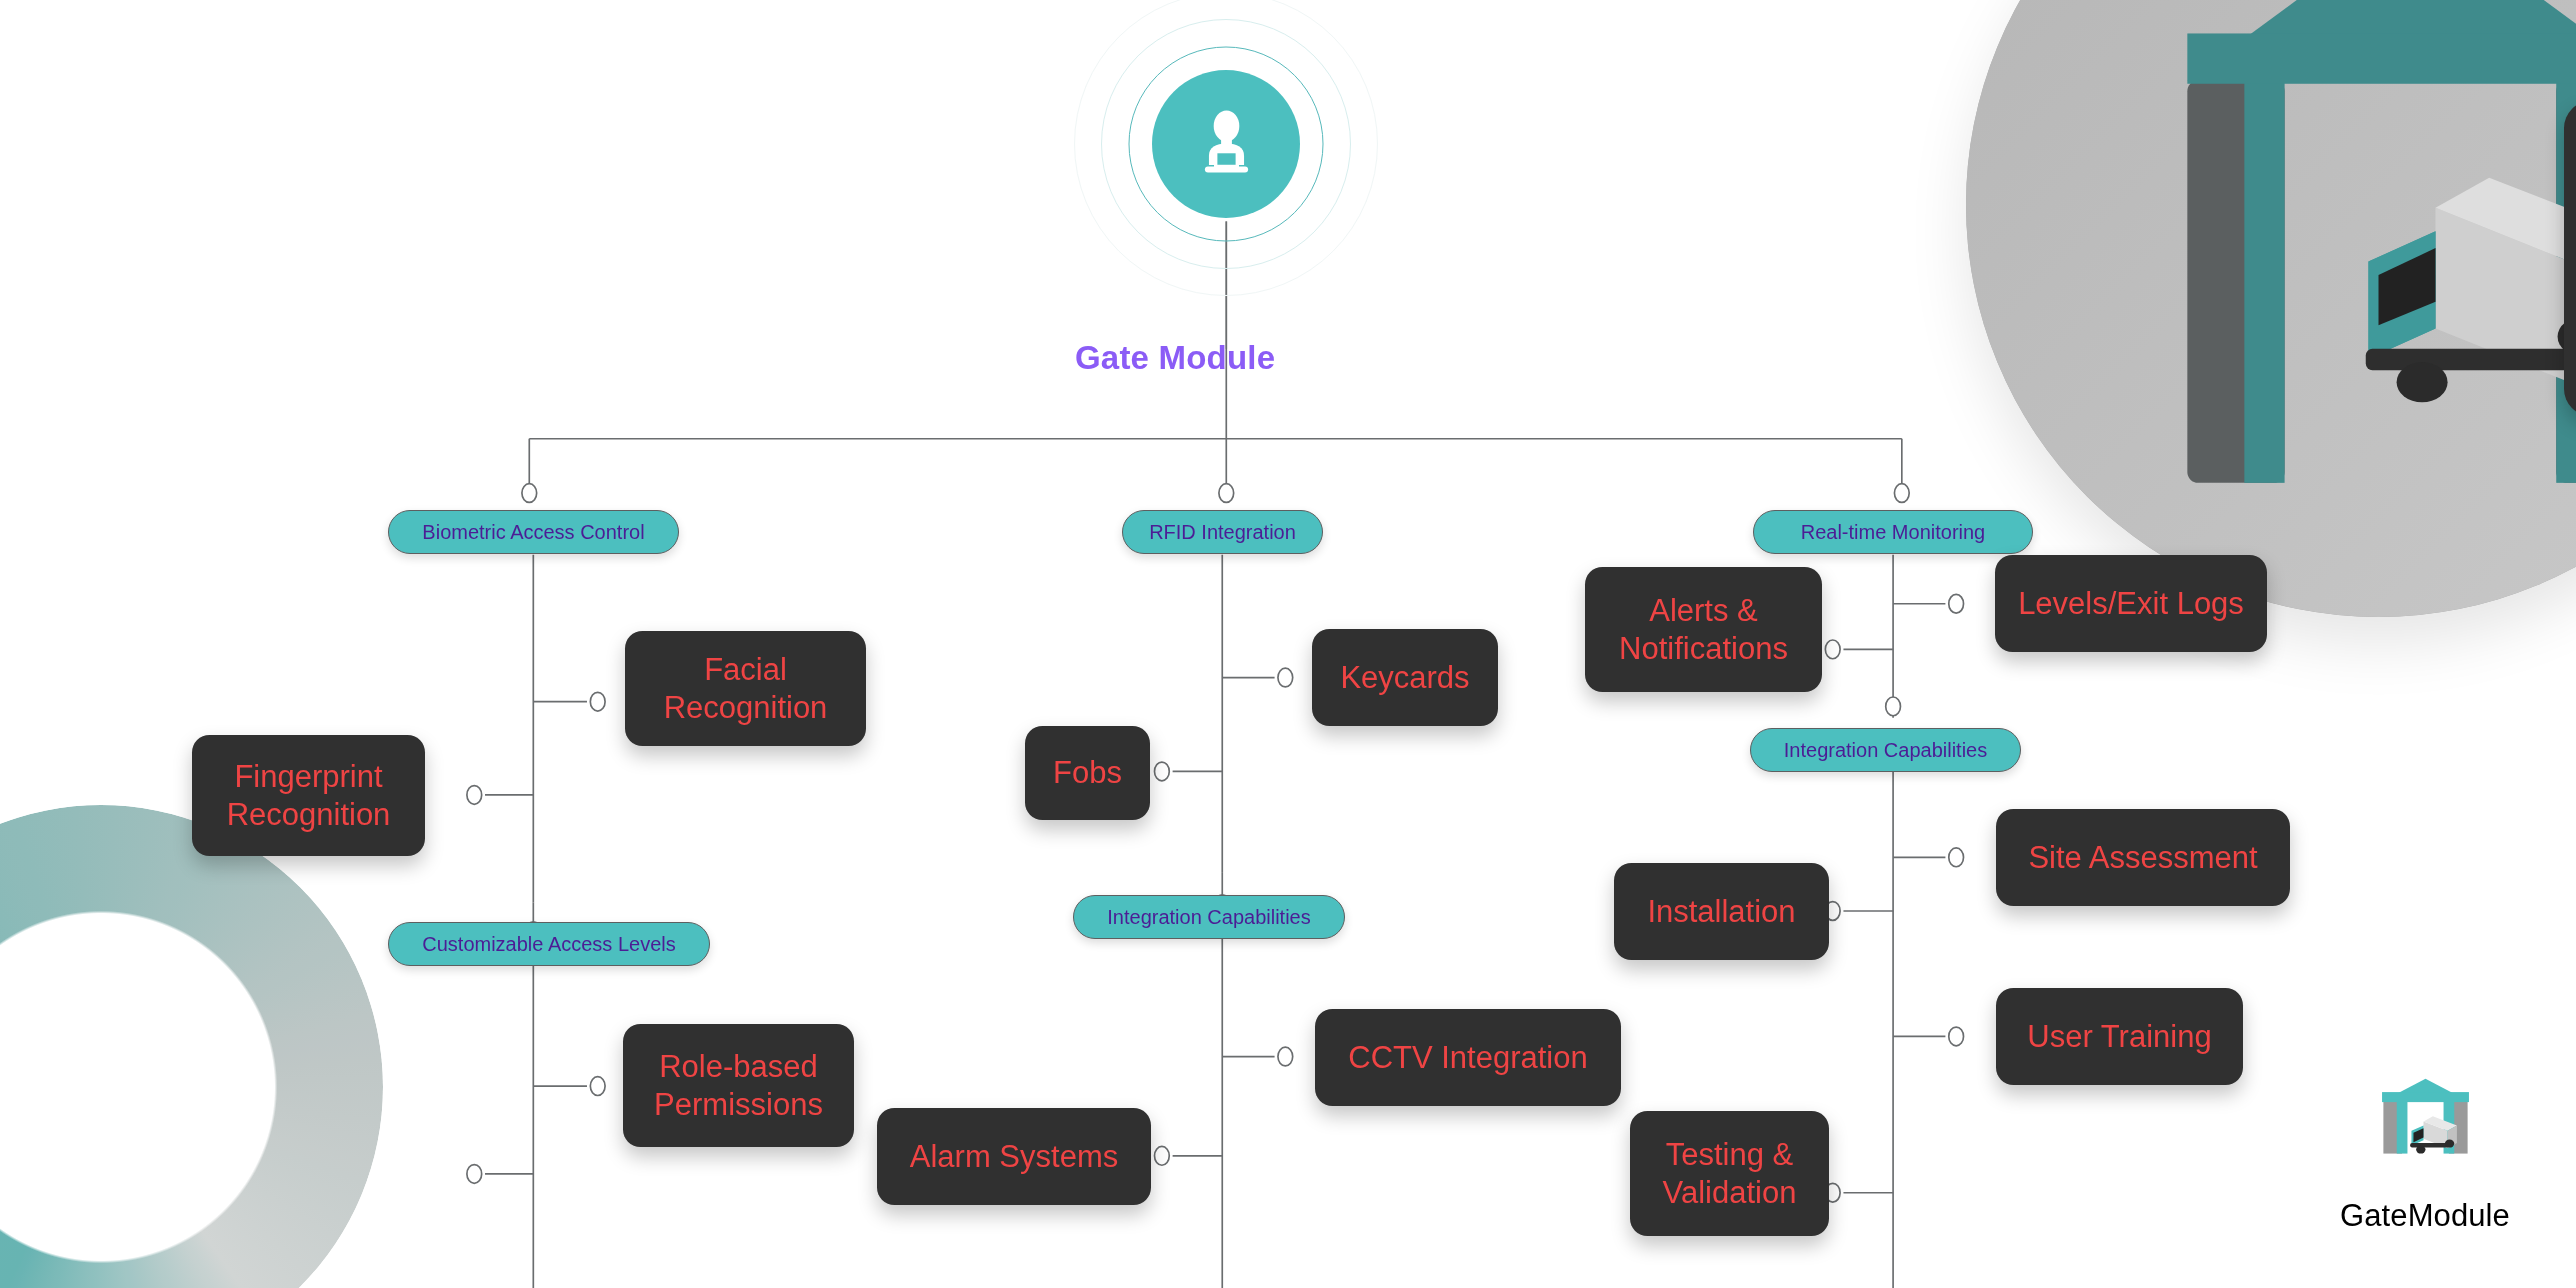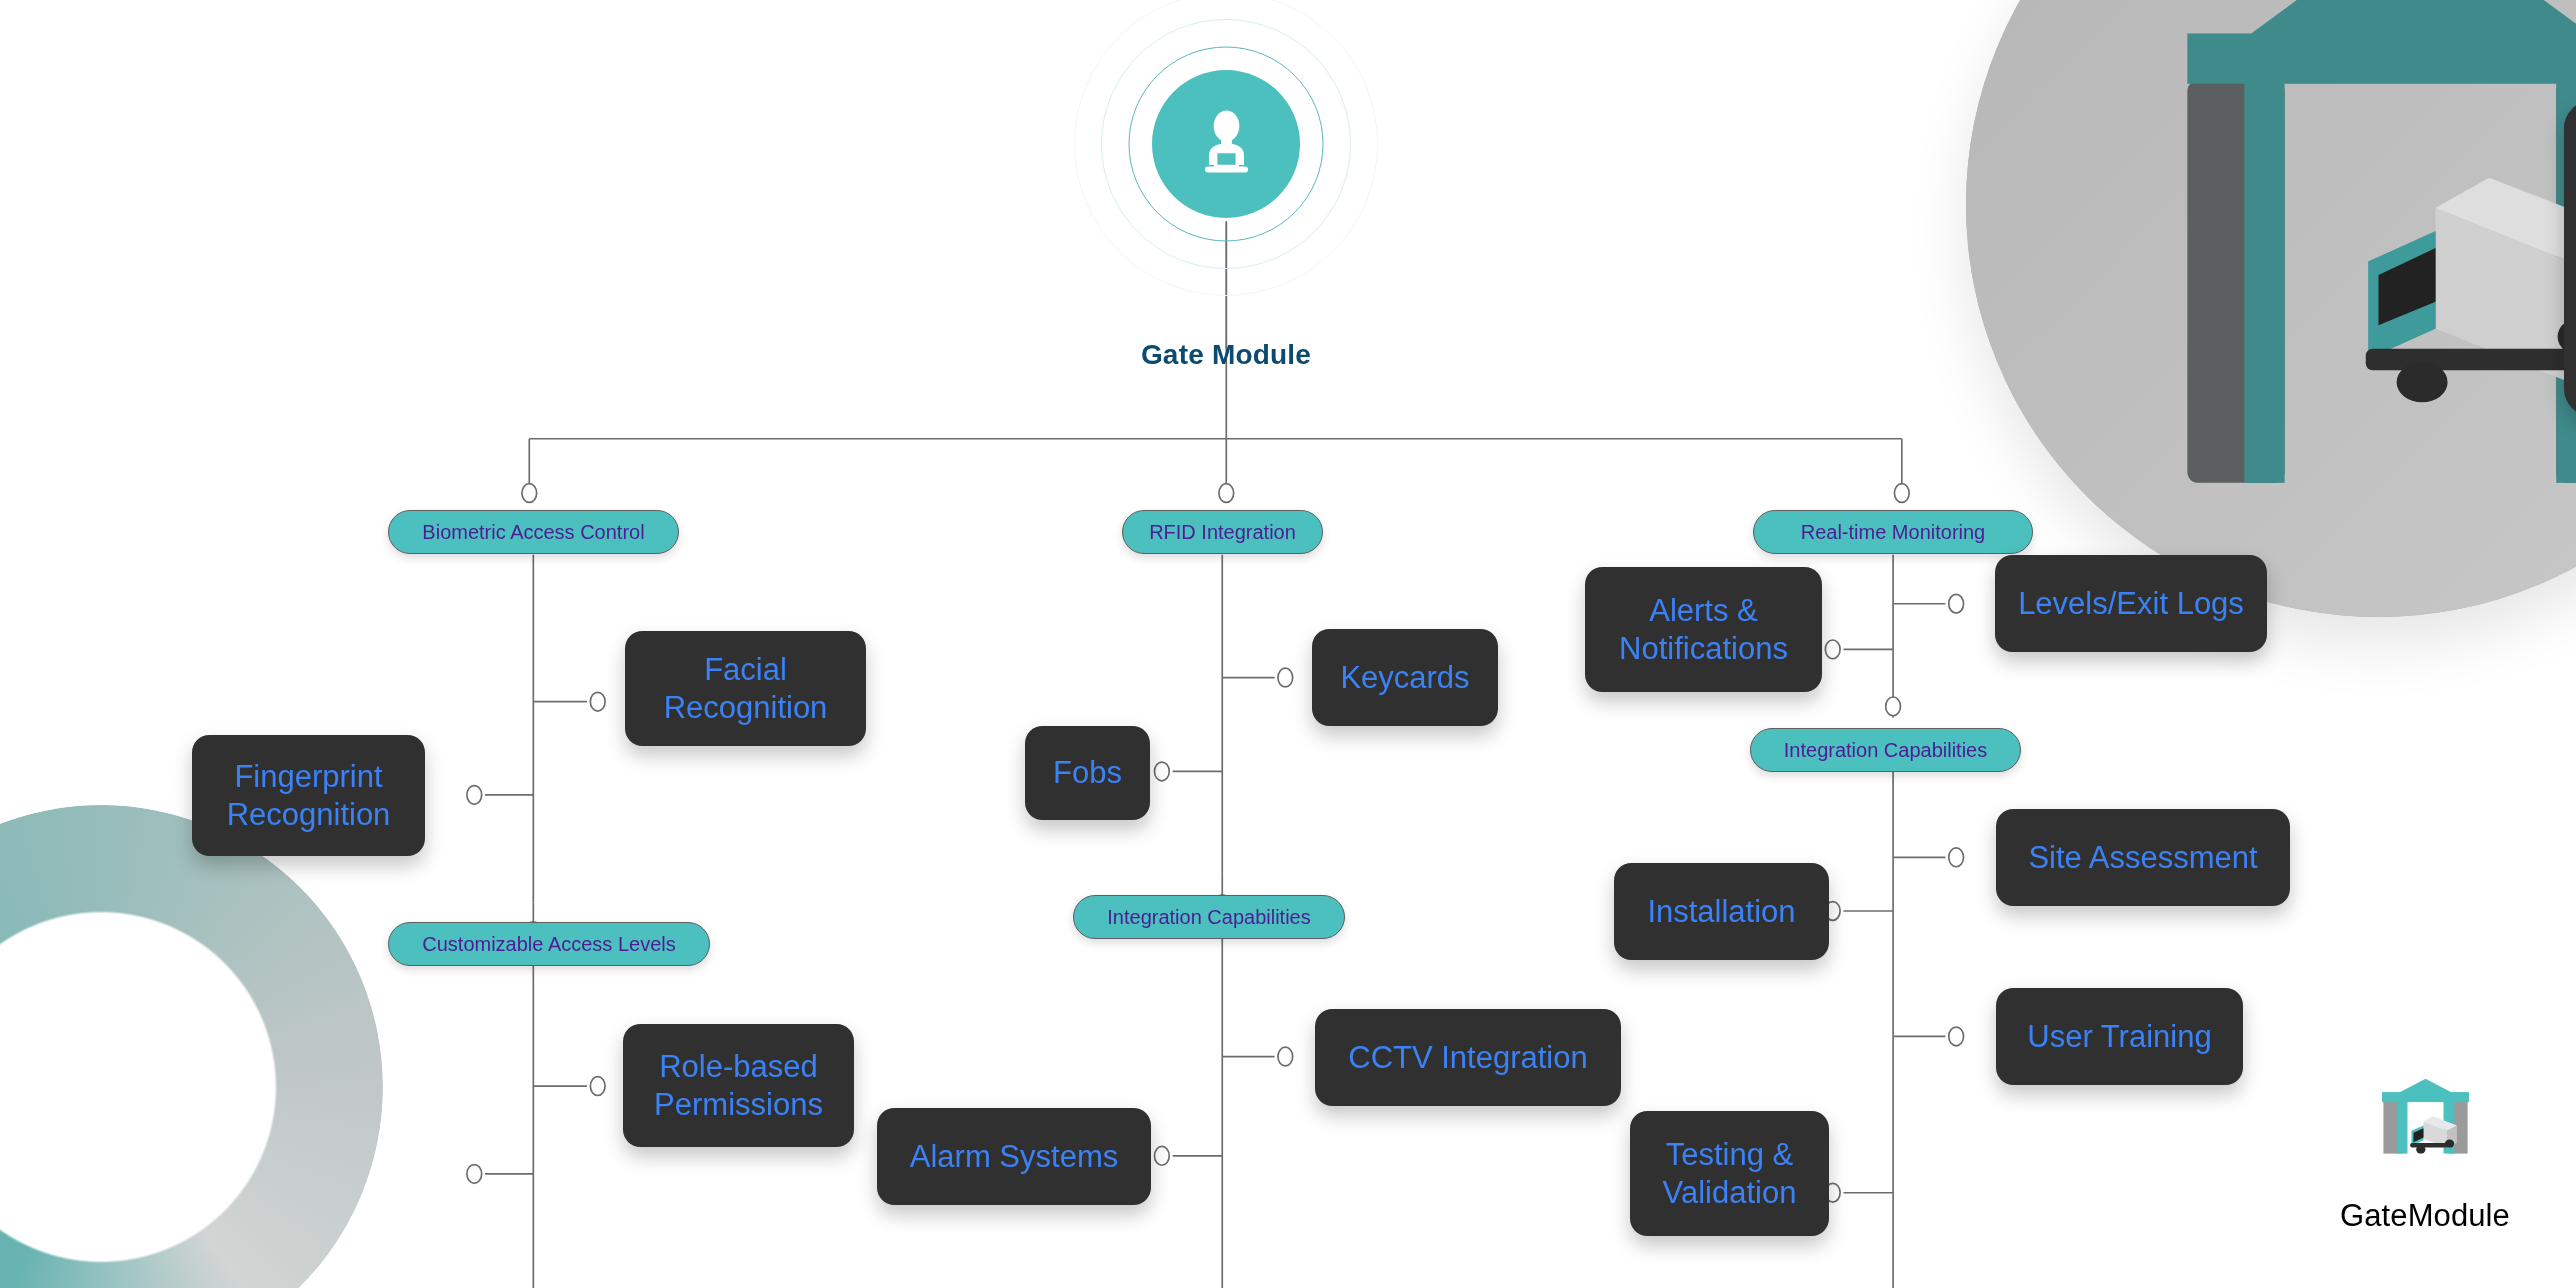--- a/index.html
+++ b/index.html
@@ -47,35 +47,35 @@
   }
   #hub .r3{width:302px;height:302px;border-color:#f0f6f6;}
   #hub .r2{width:248px;height:248px;border-color:#d8eeee;}
   #hub .r1{width:193px;height:193px;border-color:#57b9bb;}
   #hub .core{
     position:absolute;left:50%;top:50%;transform:translate(-50%,-50%);
     width:148px;height:148px;border-radius:50%;background:#4cbfbf;
     display:flex;align-items:center;justify-content:center;
   }
   #hub-title{
-    position:absolute;left:1075px;top:339px;width:302px;text-align:center;
-    font-size:28px;font-weight:bold;color:#0c4a6e;letter-spacing:0.2px;
+    position:absolute;left:1075px;top:339px;width:302px;
+    font-size:33px;font-weight:bold;color:#8b5cf6;letter-spacing:0.2px;
   }
 
   
   .pill{
     position:absolute;box-sizing:border-box;
     background:#4cbfbf;color:#4c1d95;border:1.3px solid #5d5f60;
     border-radius:670px;display:flex;align-items:center;justify-content:center;
     font-size:20px;white-space:nowrap;
     box-shadow:0 4px 9.4px rgba(0,0,0,.14);
   }
   .leaf{
     position:absolute;box-sizing:border-box;
-    background:#303030;color:#3b82f6;border-radius:17.4px;
+    background:#303030;color:#ef4444;border-radius:17.4px;
     display:flex;align-items:center;justify-content:center;text-align:center;
     font-size:31px;line-height:1.22;padding:0 17.4px;
     box-shadow:0 9.4px 19px rgba(0,0,0,.22);
   }
 </style>
 </head>
 <body>
 
 <div id="stage">
 

